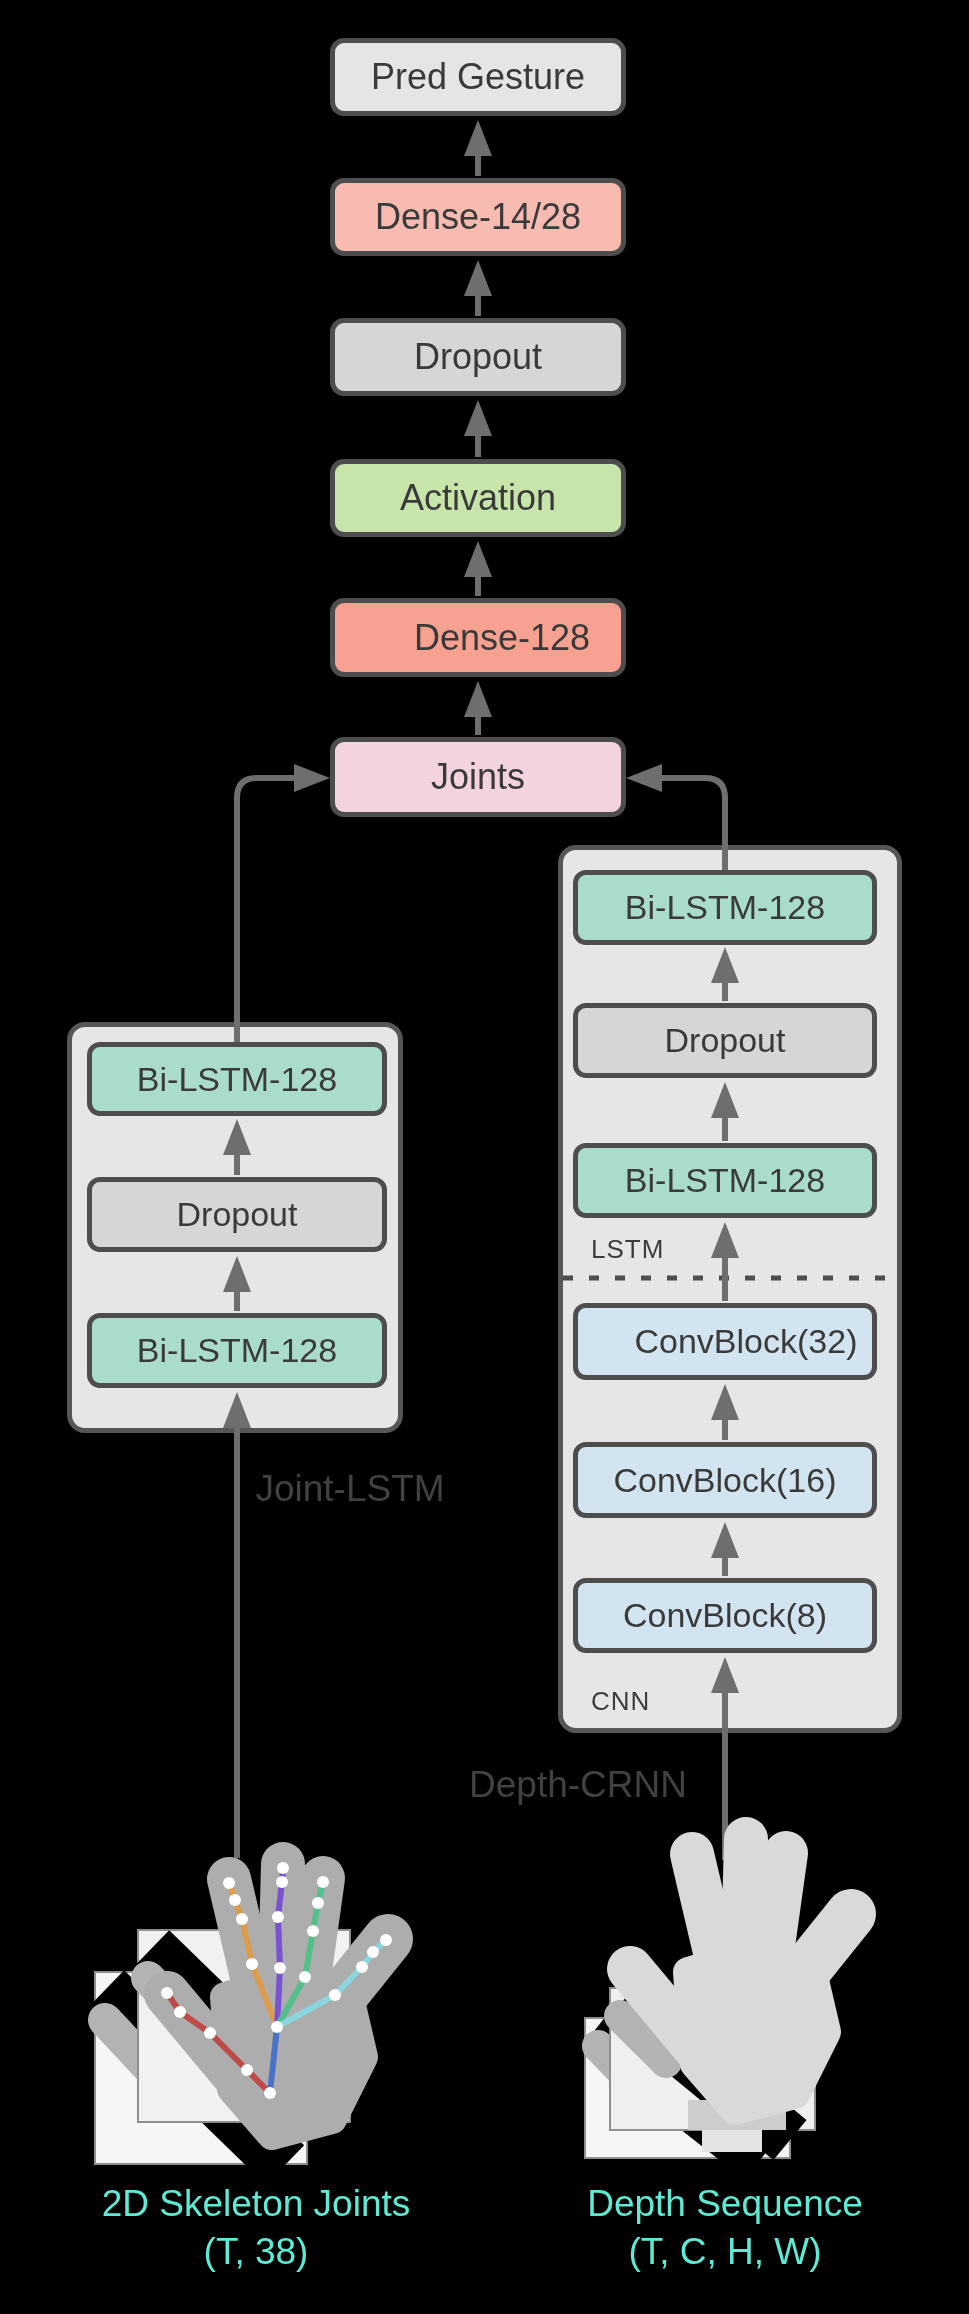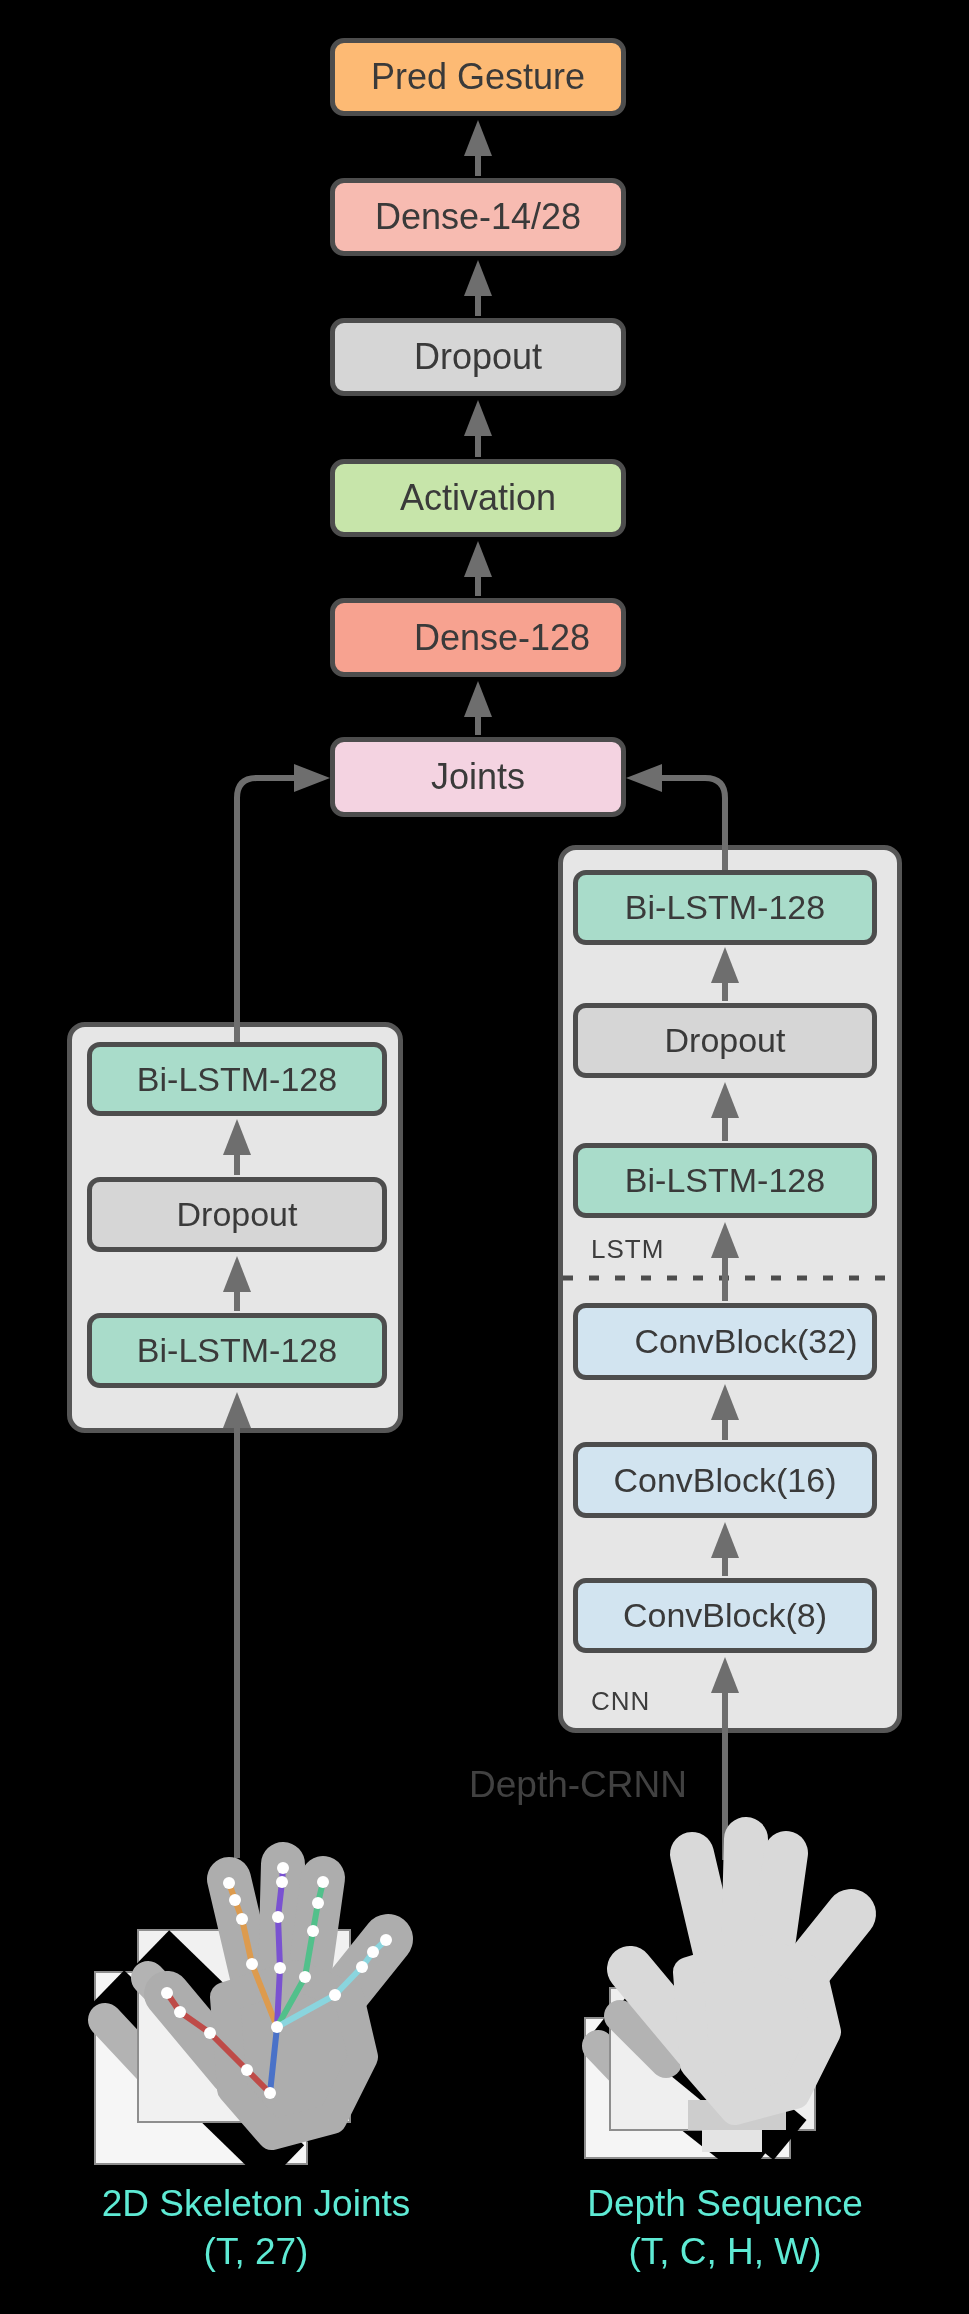--- a/index.html
+++ b/index.html
@@ -154,43 +154,44 @@
       <line x1="598" y1="2046" x2="642" y2="2092" stroke="#B3B3B3" stroke-width="32" stroke-linecap="round"></line>
       <rect x="610" y="1988" width="205" height="142" fill="#EFEFEF" stroke="#8E8E8E" stroke-width="2"></rect>
       <line x1="622" y1="2002" x2="790" y2="2140" stroke="#000" stroke-width="52"></line>
       <line x1="620" y1="2016" x2="666" y2="2062" stroke="#B3B3B3" stroke-width="32" stroke-linecap="round"></line>
       <rect x="688" y="2100" width="98" height="30" fill="#CDCDCD"></rect>
       <rect x="702" y="2130" width="60" height="22" fill="#E4E4E4"></rect>
       <use href="#handShape" transform="translate(740,2002)" color="#D9D9D9"></use>
     </g>
   </svg>
 
-  <div class="node" style="left: 330px; top: 38px; width: 296px; height: 78px; background: #fdba74;">Pred Gesture</div>
+  <div class="node" style="left: 330px; top: 38px; width: 296px; height: 78px; background: #e5e5e5;">Pred Gesture</div>
   <div class="node" style="left: 330px; top: 178px; width: 296px; height: 78px; background: rgb(247, 187, 177);">Dense-14/28</div>
   <div class="node" style="left: 330px; top: 318px; width: 296px; height: 78px; background: rgb(214, 214, 214);">Dropout</div>
   <div class="node" style="left: 330px; top: 459px; width: 296px; height: 78px; background: rgb(199, 229, 170);">Activation</div>
   <div class="node" style="left: 330px; top: 598px; width: 296px; height: 79px; background: rgb(247, 162, 144); padding-left: 48px;">Dense-128</div>
   <div class="node" style="left: 330px; top: 737px; width: 296px; height: 80px; background: rgb(244, 211, 225);">Joints</div>
 
   <div class="node inner" style="left: 87px; top: 1042px; width: 300px; height: 74px; background: rgb(169, 220, 202);">Bi-LSTM-128</div>
   <div class="node inner" style="left: 87px; top: 1177px; width: 300px; height: 75px; background: rgb(214, 214, 214);">Dropout</div>
   <div class="node inner" style="left: 87px; top: 1313px; width: 300px; height: 75px; background: rgb(169, 220, 202);">Bi-LSTM-128</div>
+  <div class="branch-label" style="left:230px;top:1468px;width:240px;">Joint-LSTM</div>
 
   <div class="node inner" style="left: 573px; top: 870px; width: 304px; height: 75px; background: rgb(169, 220, 202);">Bi-LSTM-128</div>
   <div class="node inner" style="left: 573px; top: 1003px; width: 304px; height: 75px; background: rgb(214, 214, 214);">Dropout</div>
   <div class="node inner" style="left: 573px; top: 1143px; width: 304px; height: 75px; background: rgb(169, 220, 202);">Bi-LSTM-128</div>
   <div class="tag" style="left:568px;top:1234px;">LSTM</div>
   <div class="node inner" style="left: 573px; top: 1303px; width: 304px; height: 77px; background: rgb(210, 228, 240); padding-left: 42px;">ConvBlock(32)</div>
   <div class="node inner" style="left: 573px; top: 1442px; width: 304px; height: 76px; background: rgb(210, 228, 240);">ConvBlock(16)</div>
   <div class="node inner" style="left: 573px; top: 1578px; width: 304px; height: 75px; background: rgb(210, 228, 240);">ConvBlock(8)</div>
   <div class="tag" style="left:568px;top:1686px;">CNN</div>
   <div class="branch-label" style="left:458px;top:1764px;width:240px;">Depth-CRNN</div>
 
   <div class="input-label" style="left:56px;top:2180px;width:400px;">
     <div>2D Skeleton Joints</div>
-    <div>(T, 27)</div>
+    <div>(T, 38)</div>
   </div>
   <div class="input-label" style="left:525px;top:2180px;width:400px;">
     <div>Depth Sequence</div>
     <div>(T, C, H, W)</div>
   </div>
 
 </div>
 
 </body></html>

